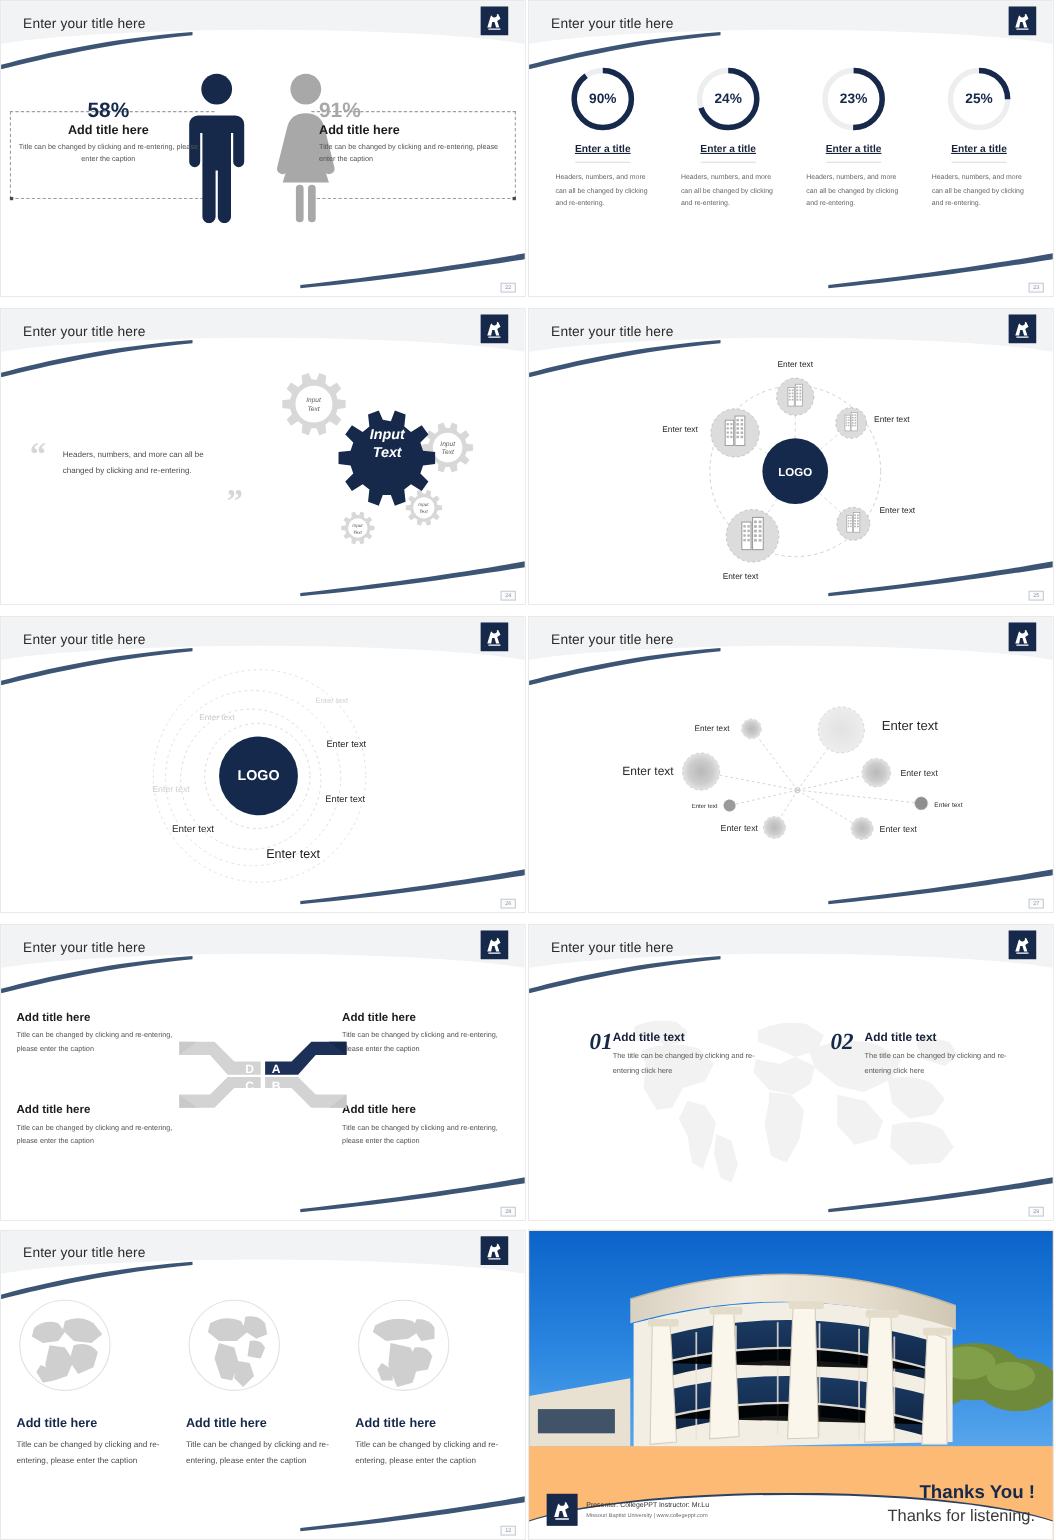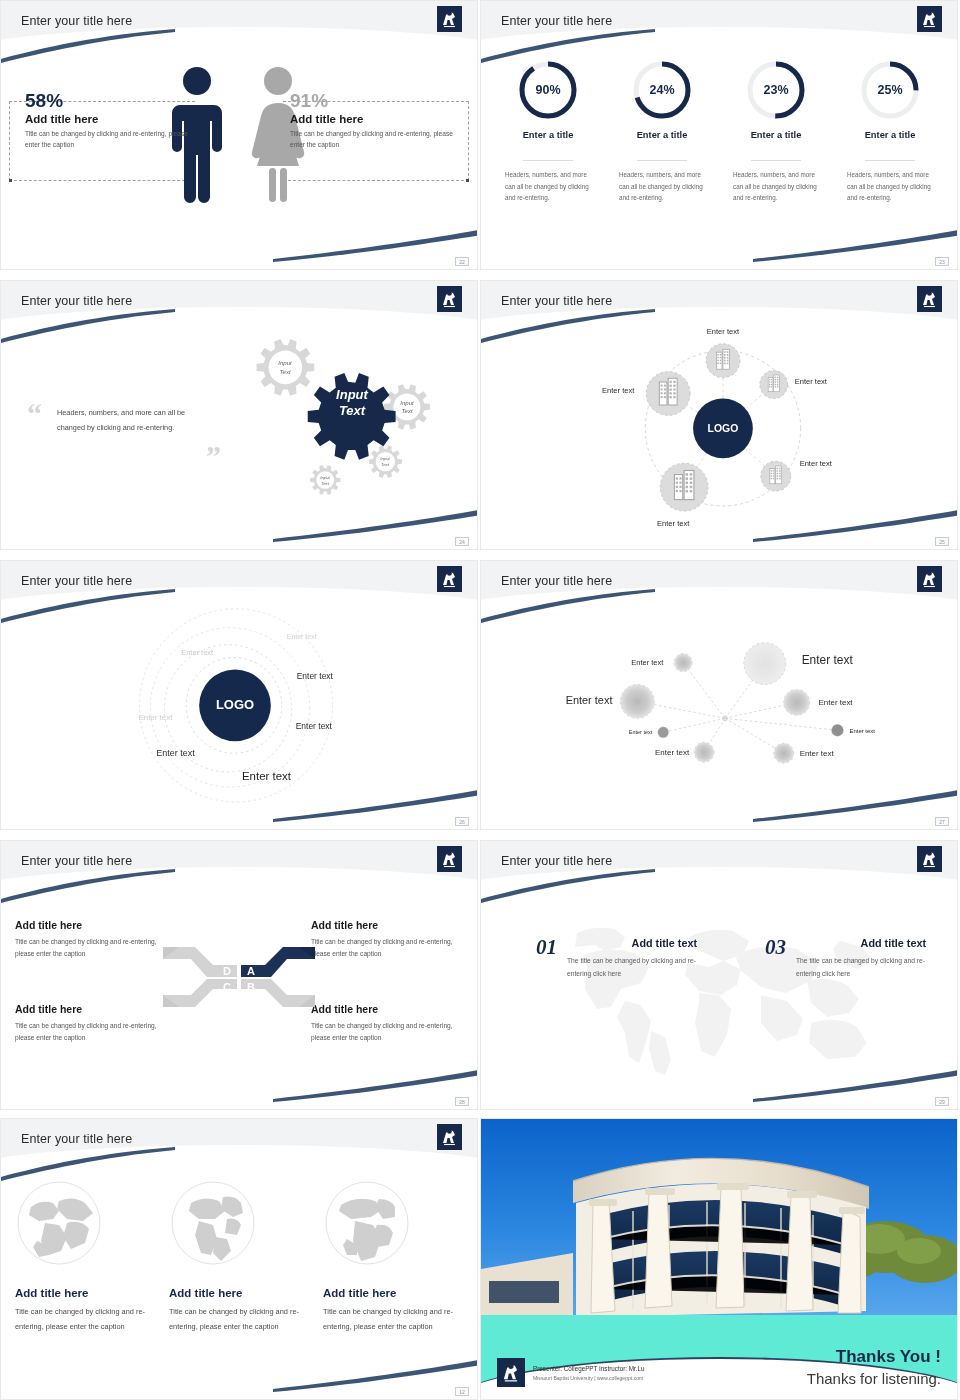--- a/index.html
+++ b/index.html
@@ -78,38 +78,38 @@
   .s1-wrap { position: absolute; left: 0; top: 52px; width: 100%; height: 200px; z-index: 4; }
   .s1-figs { position: absolute; left: 50%; top: 12px; transform: translateX(-50%); display: flex; gap: 22px; }
   .s1-box { position: absolute; top: 48px; width: 186px; height: 80px;
             border: 1px dashed #9aa0a8; }
   .s1-box.left  { left: 8px;  border-right: none; }
   .s1-box.right { right: 8px; border-left: none; }
   .s1-box::after { content:''; position:absolute; bottom:-2px; width:3px;height:3px;background:#4a4a4a; }
   .s1-box.left::after  { left:-1px; }
   .s1-box.right::after { right:-1px; }
   .s1-txt { position: absolute; top: 38px; width: 175px; }
-  .s1-txt.left  { left: 24px;  text-align: left; }
+  .s1-txt.left  { left: 10px;  text-align: center; }
   .s1-txt.right { right: 12px; text-align: left; }
   .s1-pct { font-size: 19px; font-weight: bold; line-height: 1.05; }
   .s1-h   { font-size: 11.5px; font-weight: bold; color: #1b1b1b; margin-top: 2px; }
   .s1-p   { font-size: 6.6px; color: #555; line-height: 1.65; margin-top: 4px; }
 
   
   .s2-row { position: absolute; left: 0; top: 58px; width: 100%;
             display: flex; justify-content: space-evenly; z-index: 4; }
   .s2-col { width: 94px; text-align: center; }
   .s2-ring { position: relative; width: 62px; height: 62px; margin: 0 auto; }
   .s2-ring svg { display: block; }
   .s2-ring .val {
     position: absolute; inset: 0; display: flex; align-items: center; justify-content: center;
     font-size: 12.5px; font-weight: bold; color: #16294a;
   }
   .s2-t { font-size: 9.3px; font-weight: bold; color: #18233a; margin-top: 9px;
-          padding-bottom: 20px; border-bottom: 1px solid #dcdcdc; display: inline-block; }
+          padding-bottom: 7px; border-bottom: 1px solid #dcdcdc; display: inline-block; text-decoration: underline; }
   .s2-d { font-size: 6.3px; color: #666; line-height: 1.85; margin-top: 8px; text-align: left;
           padding-left: 4px; }
   .s3-q-open, .s3-q-close {
     position: absolute; font-family: "Liberation Serif", serif; font-size: 30px;
     color: #d5d7da; font-weight: bold; line-height: 1;
   }
   .s3-q-open  { left: 26px;  top: 118px; }
   .s3-q-close { left: 205px; top: 160px; }
   .s3-qt { position: absolute; left: 56px; top: 124px; width: 135px;
            font-size: 7.3px; color: #4c4c4c; line-height: 2.1; z-index: 4; }
@@ -144,34 +144,34 @@
   .s7-x text { font-family: "Liberation Sans", sans-serif; font-weight: bold;
                font-size: 11px; text-anchor: middle; }
 
   
   .s8-map { position: absolute; left: 50%; top: 70px; transform: translateX(-50%);
             width: 360px; height: 170px; opacity: .5; z-index: 3; }
   .s8-items { position: absolute; left: 0; top: 96px; width: 100%;
               display: flex; padding-left: 55px; gap: 68px; z-index: 4; }
   .s8-num { font-family: "Liberation Serif", serif; font-style: italic;
             font-size: 21px; font-weight: bold; color: #16294a; line-height: 1; }
-  .s8-h { font-size: 10.8px; font-weight: bold; color: #17203a; text-align: right; }
+  .s8-h { font-size: 10.8px; font-weight: bold; color: #17203a; }
   .s8-p { font-size: 6.7px; color: #5a5a5a; line-height: 1.95; margin-top: 5px; }
 
   
   .s9-row { position: absolute; left: 0; top: 60px; width: 100%;
             display: flex; justify-content: space-evenly; z-index: 4; }
   .s9-col { width: 140px; }
   .s9-globe { width: 88px; height: 88px; margin: 0 auto 16px; }
   .s9-h { font-size: 11.5px; font-weight: bold; color: #16294a; }
   .s9-p { font-size: 7.4px; color: #4b4b4b; line-height: 2.0; margin-top: 6px; }
 
   
   .s10 { position: relative; width: 478px; height: 282px; overflow: hidden;
-         background: #5eead4; border: 1px solid #e9e9e9; }
+         background: #fdba74; border: 1px solid #e9e9e9; }
   .s10-photo { position: absolute; left: 0; top: 0; width: 100%; height: 196px; overflow: hidden; }
   .s10-mask { position: absolute; left: -6%; bottom: -32px; width: 112%; height: 74px;
               background: #ffffff; border-radius: 50% 50% 0 0 / 46px 46px 0 0;
               border-top: 2px solid #2b4160; }
   .s10-foot { position: absolute; left: 0; bottom: 12px; width: 100%;
               display: flex; align-items: flex-end; justify-content: space-between;
               padding: 0 16px; }
   .s10-left { display: flex; align-items: center; gap: 8px; }
   .s10-badge { width: 28px; height: 29px; background: #16294a; flex: none; }
   .s10-l1 { font-size: 6.3px; color: #2f2f2f; }
@@ -690,29 +690,29 @@
           <path d="M160 82 l20 2 12 14 -4 26 -12 22 -14 -6 -6 -28 4 -22 z"></path>
           <path d="M196 44 q30 -14 62 -6 l22 14 -8 18 -26 12 -24 -6 -20 -16 z"></path>
           <path d="M222 84 l26 6 16 18 -6 16 -20 6 -16 -18 z"></path>
           <path d="M268 70 q22 -6 40 4 l12 14 -10 14 -22 4 -16 -14 z"></path>
           <path d="M272 112 q26 -8 46 4 l10 16 -12 14 -28 2 -18 -16 z"></path>
           <path d="M300 30 l24 6 8 12 -12 10 -20 -6 -6 -14 z"></path>
         </g>
       </svg>
 
       <div class="s8-items">
-        <div style="display:flex; gap:10px; align-items:flex-start;">
+        <div style="display:flex; align-items:flex-start;">
           <div class="s8-num">01</div>
           <div style="width:130px;">
             <div class="s8-h">Add title text</div>
             <div class="s8-p">The title can be changed by clicking and re-entering click here</div>
           </div>
         </div>
         <div style="display:flex; gap:10px; align-items:flex-start;">
-          <div class="s8-num">03</div>
+          <div class="s8-num">02</div>
           <div style="width:130px;">
             <div class="s8-h">Add title text</div>
             <div class="s8-p">The title can be changed by clicking and re-entering click here</div>
           </div>
         </div>
       </div>
       <div class="pg-num">29</div>
     </div>
   </div>
 

